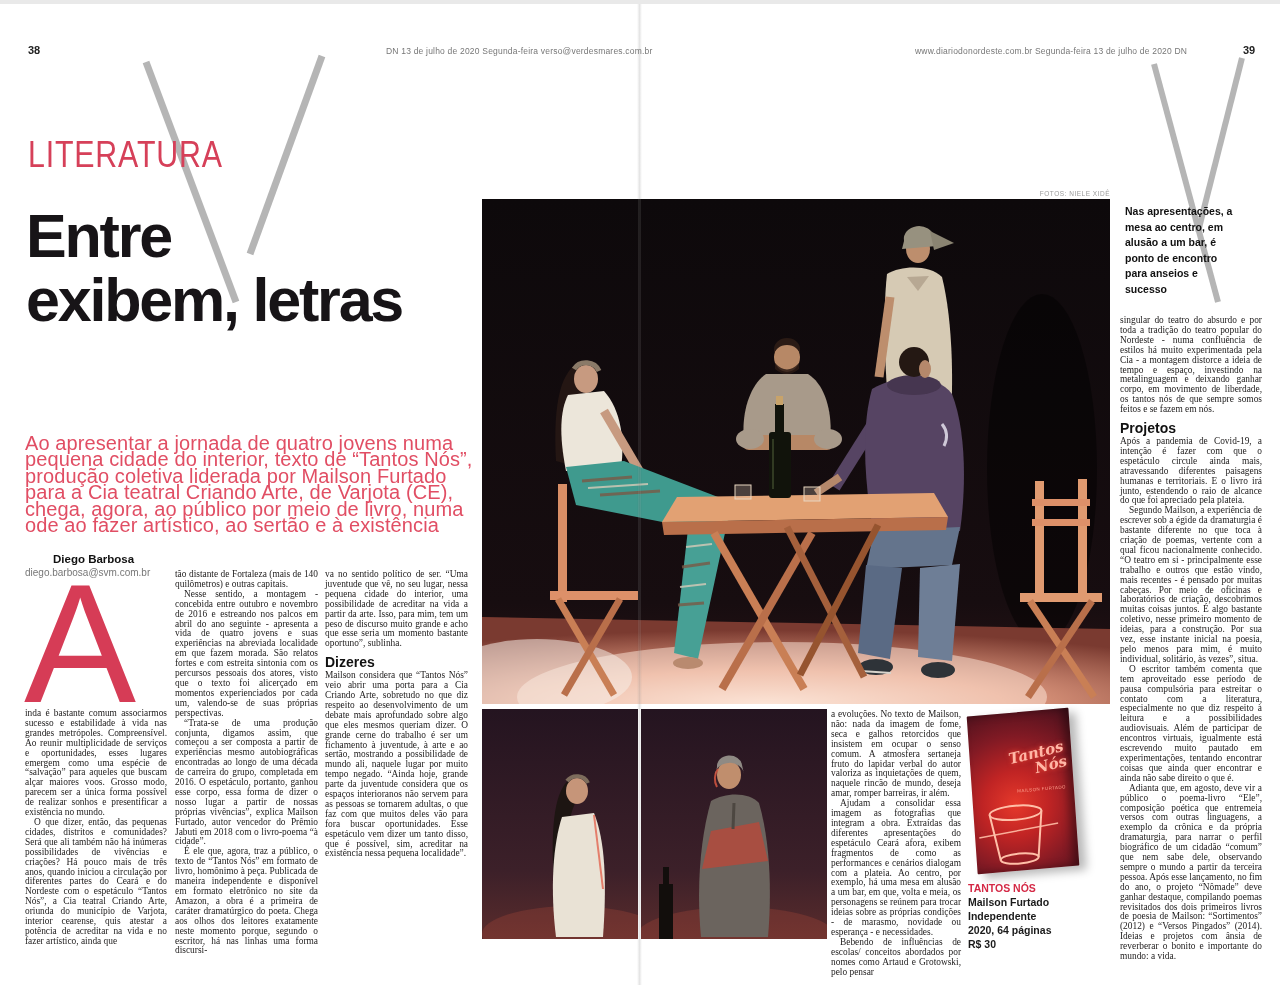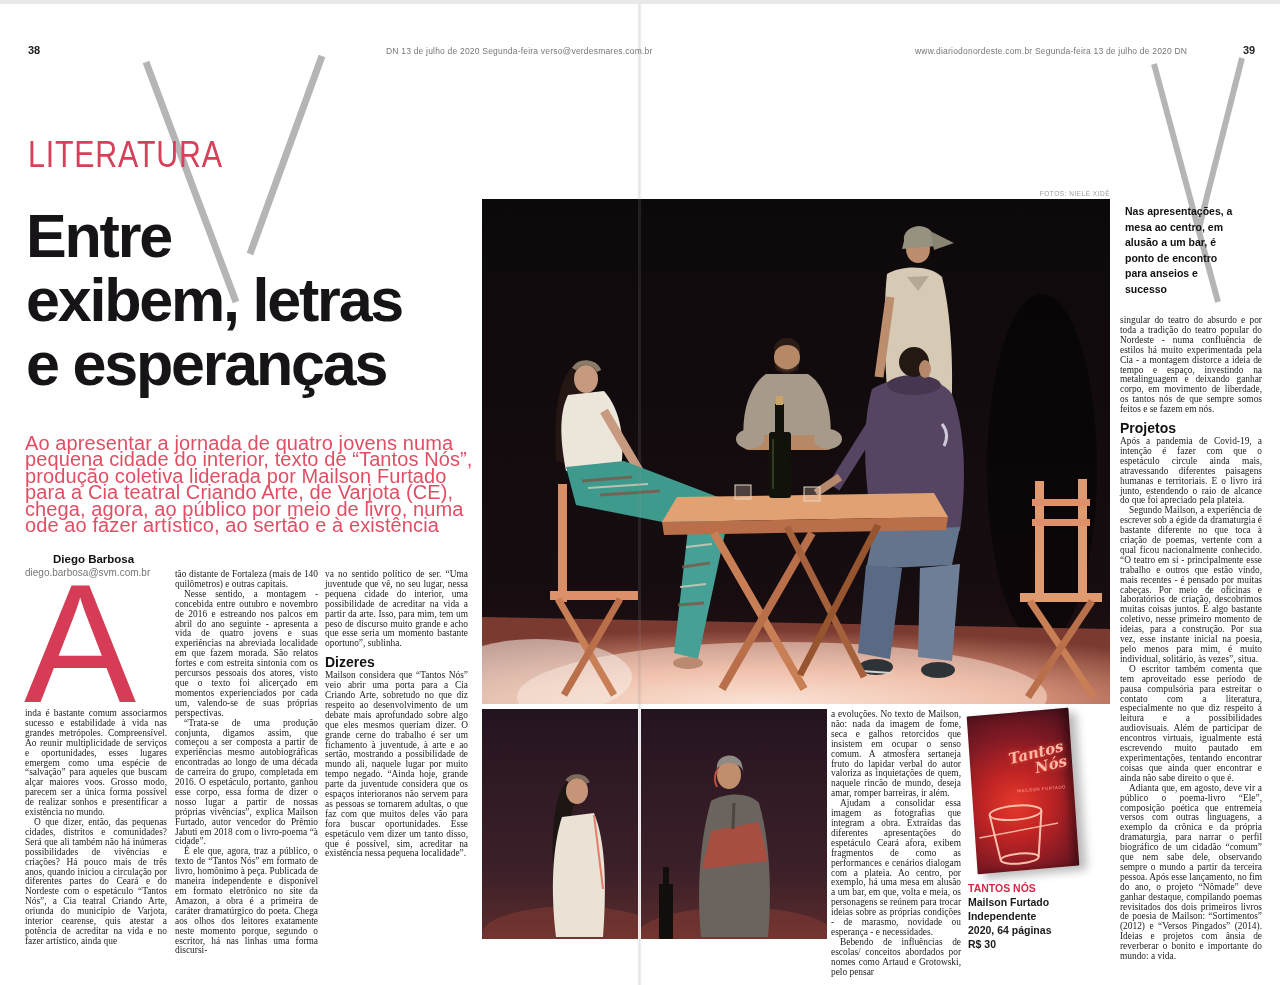--- a/index.html
+++ b/index.html
@@ -106,21 +106,20 @@
   <svg class="abs" style="left:1142px; top:50px;" width="105" height="255" viewBox="0 0 105 255">
     <line x1="12" y1="10" x2="76" y2="248" stroke="#b5b5b5" stroke-width="6"></line>
     <line x1="100" y1="4" x2="56" y2="178" stroke="#b5b5b5" stroke-width="6"></line>
   </svg>
 
   <div class="abs section-label" style="left:28px; top:130px;">LITERATURA</div>
 
   <div class="abs" style="left:26px; top:200px;">
     <div class="headline">Entre</div>
     <div class="headline">exibem, letras</div>
-    <div class="headline">e esperanças</div>
   </div>
 
   <div class="abs deck" style="left:25px; top:431px;">Ao apresentar a jornada de quatro jovens numa pequena cidade do interior, texto de “Tantos Nós”, produção coletiva liderada por Mailson Furtado para a Cia teatral Criando Arte, de Varjota (CE), chega, agora, ao público por meio de livro, numa ode ao fazer artístico, ao sertão e à existência</div>
 
   <div class="abs byline-name" style="left:25px; top:549px;padding-left:28px;">Diego Barbosa</div>
   <div class="abs byline-mail" style="left:25px; top:563px;">diego.barbosa@svm.com.br</div>
 
   <div class="abs dropcap" style="left:24px; top:565px;">A</div>
 
   <div class="abs bodycol" style="left:25px; top:705px; width:142px;">

